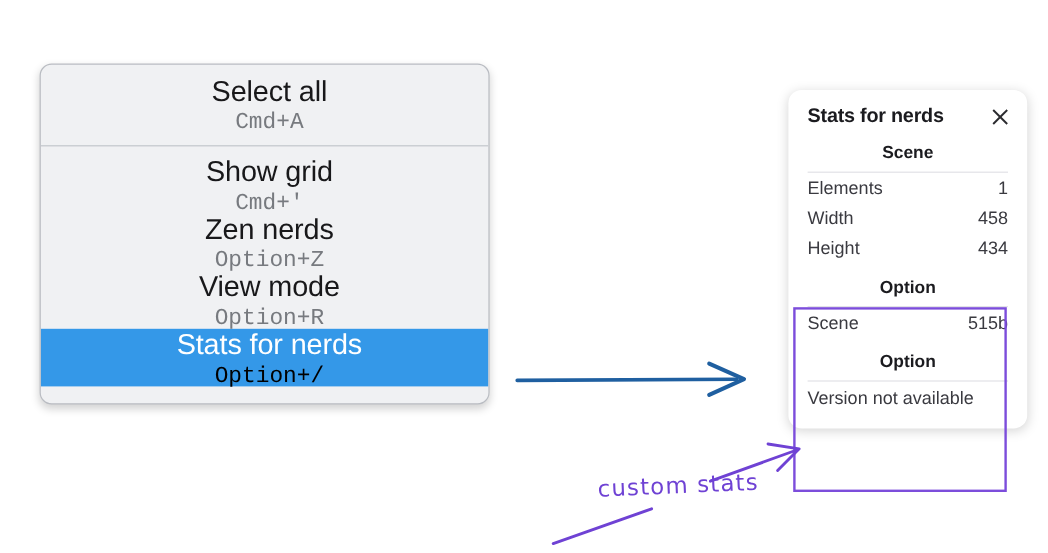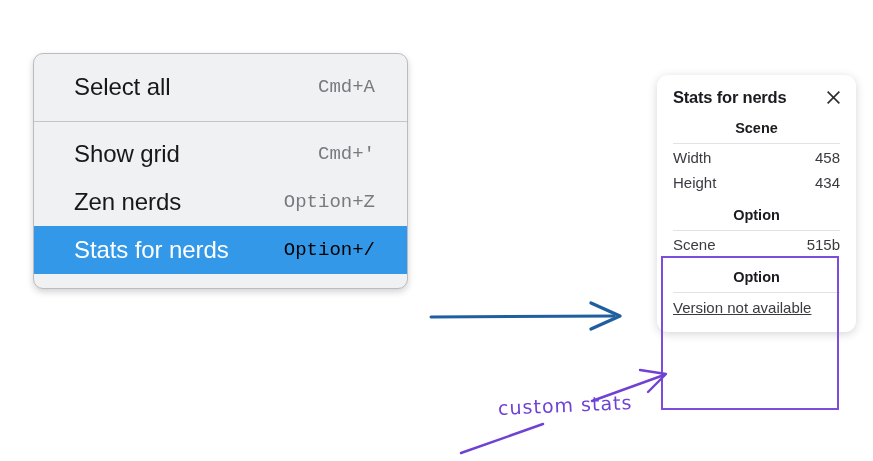--- a/index.html
+++ b/index.html
@@ -37,20 +37,21 @@
     width: 100%;
   }
   .menu-item {
     display: flex;
     align-items: center;
     justify-content: space-between;
     padding: 0 32px 0 40px;
     height: 48px;
     box-sizing: border-box;
     cursor: default;
+    flex-direction: column;
   }
   .menu-item .mi-label {
     font-size: 24px;
     color: #18181a;
     letter-spacing: -0.1px;
   }
   .menu-item .mi-shortcut {
     font-size: 19px;
     color: #777a7f;
     font-family: Liberation Mono, monospace;
@@ -110,21 +111,20 @@
     justify-content: space-between;
     font-size: 15px;
     color: #3a3a40;
     padding: 5px 16px 3px 16px;
   }
   .stat-row .sv { font-variant-numeric: tabular-nums; }
   .stat-single {
     font-size: 15px;
     color: #3a3a40;
     padding: 6px 16px 2px 16px;
-    text-decoration: underline;
   }
 
   
   #highlight-box {
     position: absolute;
     left: 661px;
     top: 256px;
     width: 178px;
     height: 154px;
     border: 2.4px solid #7c4ddb;
@@ -167,20 +167,24 @@
 
   <div class="menu-group group-bottom">
     <div class="menu-item">
       <span class="mi-label">Show grid</span>
       <span class="mi-shortcut">Cmd+'</span>
     </div>
     <div class="menu-item">
       <span class="mi-label">Zen nerds</span>
       <span class="mi-shortcut">Option+Z</span>
     </div>
+    <div class="menu-item">
+      <span class="mi-label">View mode</span>
+      <span class="mi-shortcut">Option+R</span>
+    </div>
     <div class="menu-item selected">
       <span class="mi-label">Stats for nerds</span>
       <span class="mi-shortcut">Option+/</span>
     </div>
   </div>
 
   <div class="menu-foot"></div>
 </div>
 
 <div id="stats-panel">
@@ -191,20 +195,24 @@
       <svg class="close-icon" viewBox="0 0 16 16" fill="none" stroke="currentColor" stroke-width="1.5">
         <line x1="2.5" y1="2.5" x2="13.5" y2="13.5"></line>
         <line x1="13.5" y1="2.5" x2="2.5" y2="13.5"></line>
       </svg>
     </span>
   </div>
 
   <div class="section-head">Scene</div>
   <div class="hr"></div>
   <div class="stat-row">
+    <span class="sl">Elements</span>
+    <span class="sv">1</span>
+  </div>
+  <div class="stat-row">
     <span class="sl">Width</span>
     <span class="sv">458</span>
   </div>
   <div class="stat-row">
     <span class="sl">Height</span>
     <span class="sv">434</span>
   </div>
 
   <div class="section-head">Option</div>
   <div class="hr"></div>

